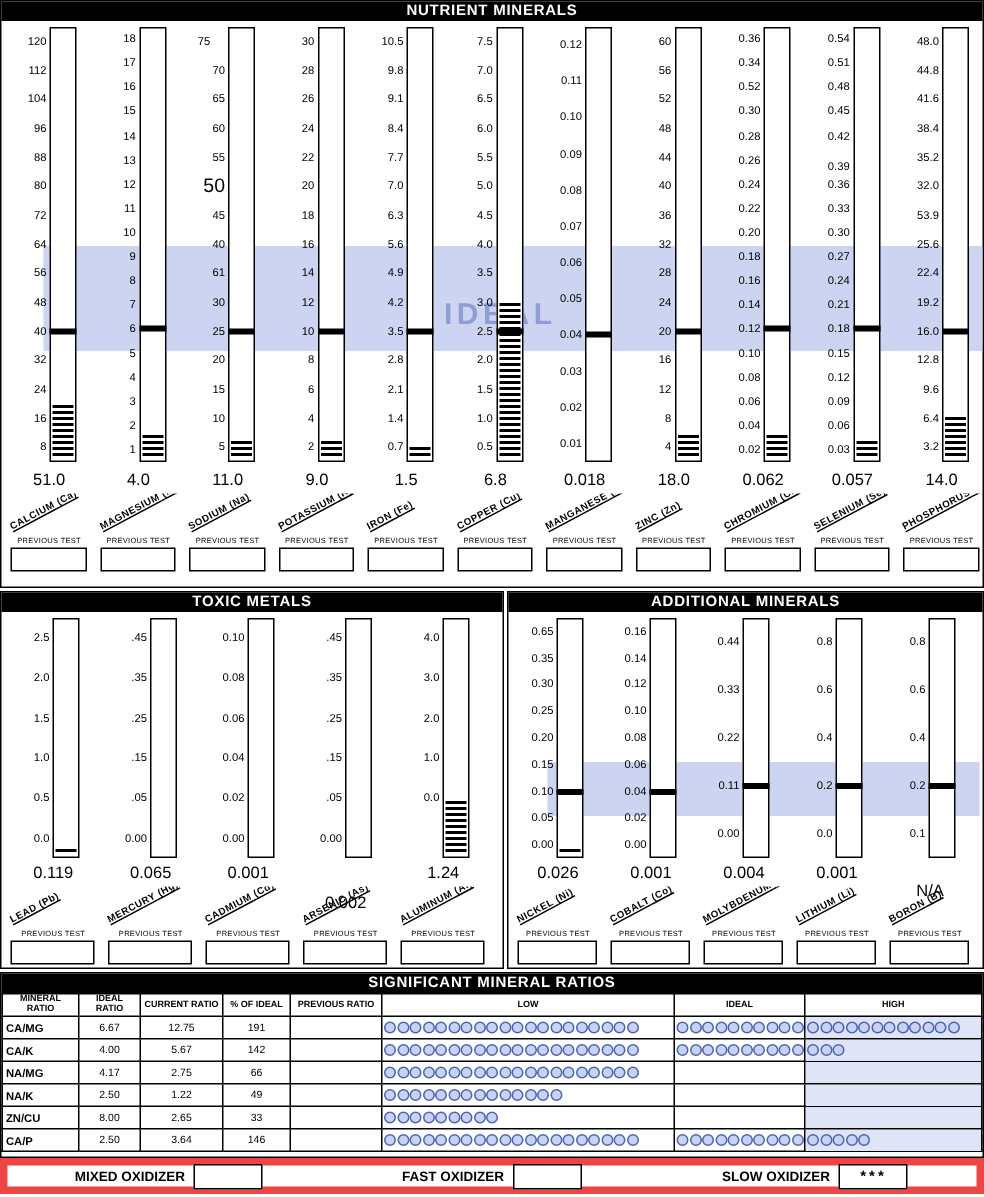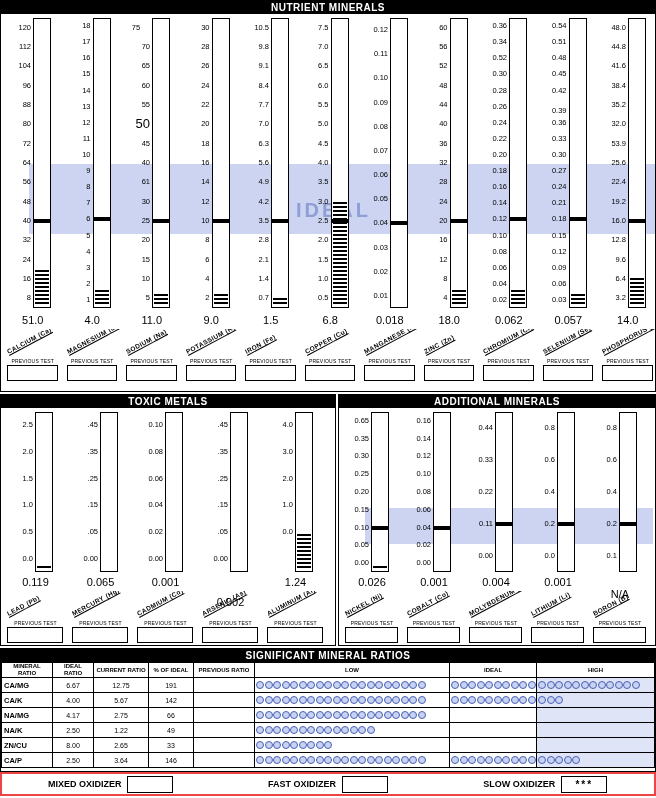--- a/index.html
+++ b/index.html
@@ -30,21 +30,21 @@
   table.ratios th{font-size:6px;font-weight:bold;text-align:center;line-height:7px;}
   .ratio-name{font-size:7.5px;font-weight:bold;}
   .num{text-align:center;}
   .gauge{position:relative;padding:0!important;}
   .circles{display:flex;align-items:center;height:14px;padding-left:1px;}
   .circles span{width:8px;height:8px;border:1px solid #4b62b5;border-radius:50%;margin-right:.5px;
     display:inline-block;box-sizing:border-box;background:#fff;}
   .shade{background:#dfe5f7;}
 
   
-  .footer{position:absolute;left:0;right:0;bottom:0;height:24px;border:2px solid #ef4444;
+  .footer{position:absolute;left:0;right:0;bottom:0;height:24px;border:5px solid #ef4444;
     box-sizing:border-box;display:flex;font-size:9px;font-weight:bold;}
   .footer .fcell{display:flex;align-items:center;justify-content:center;flex:1;}
   .fbox{border:1px solid #000;width:44px;height:15px;margin-left:6px;background:#fff;
     text-align:center;font-size:10px;line-height:15px;letter-spacing:2px;}
 </style>
 </head>
 <body>
 
 <div class="page">
 

